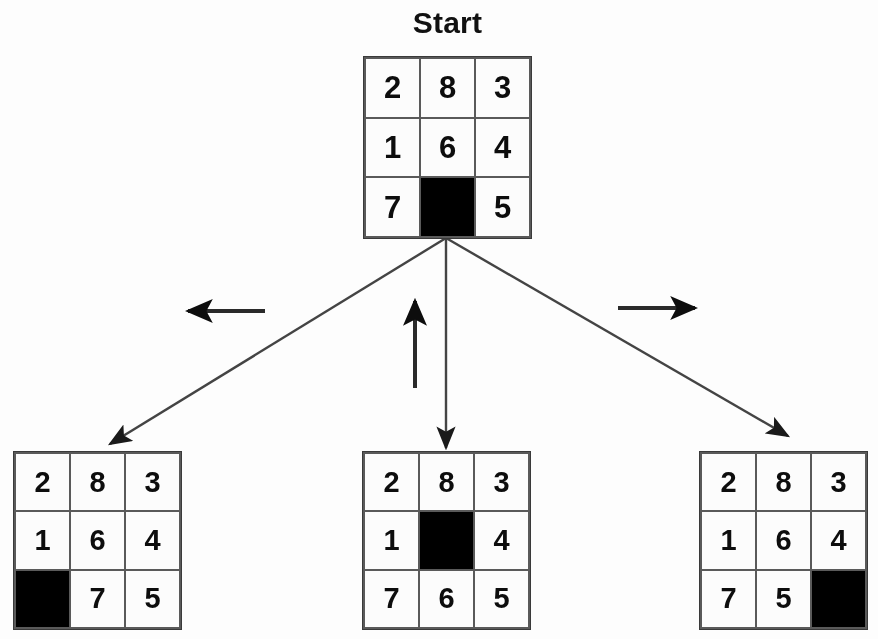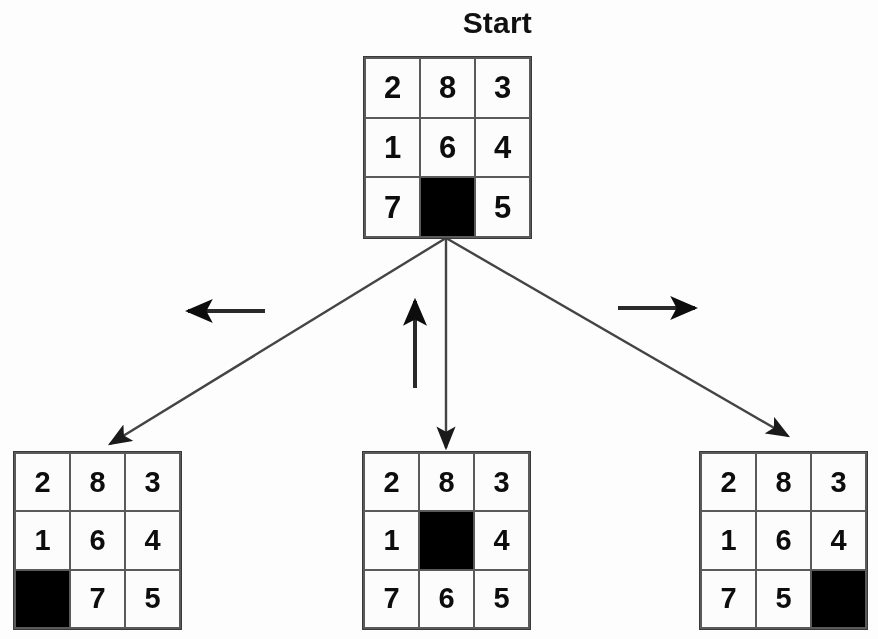--- a/index.html
+++ b/index.html
@@ -24,21 +24,21 @@
     height: 639px;
     pointer-events: none;
   }
   
   .node-title {
     position: absolute;
     font-size: 30px;
     font-weight: bold;
     color: #111111;
     letter-spacing: 0.2px;
-    text-align: right;
+    text-align: center;
     white-space: nowrap;
   }
   
   .puzzle {
     position: absolute;
     display: grid;
     grid-template-columns: repeat(3, 1fr);
     grid-template-rows: repeat(3, 1fr);
     background: #5a5a5a;
     gap: 2px;

